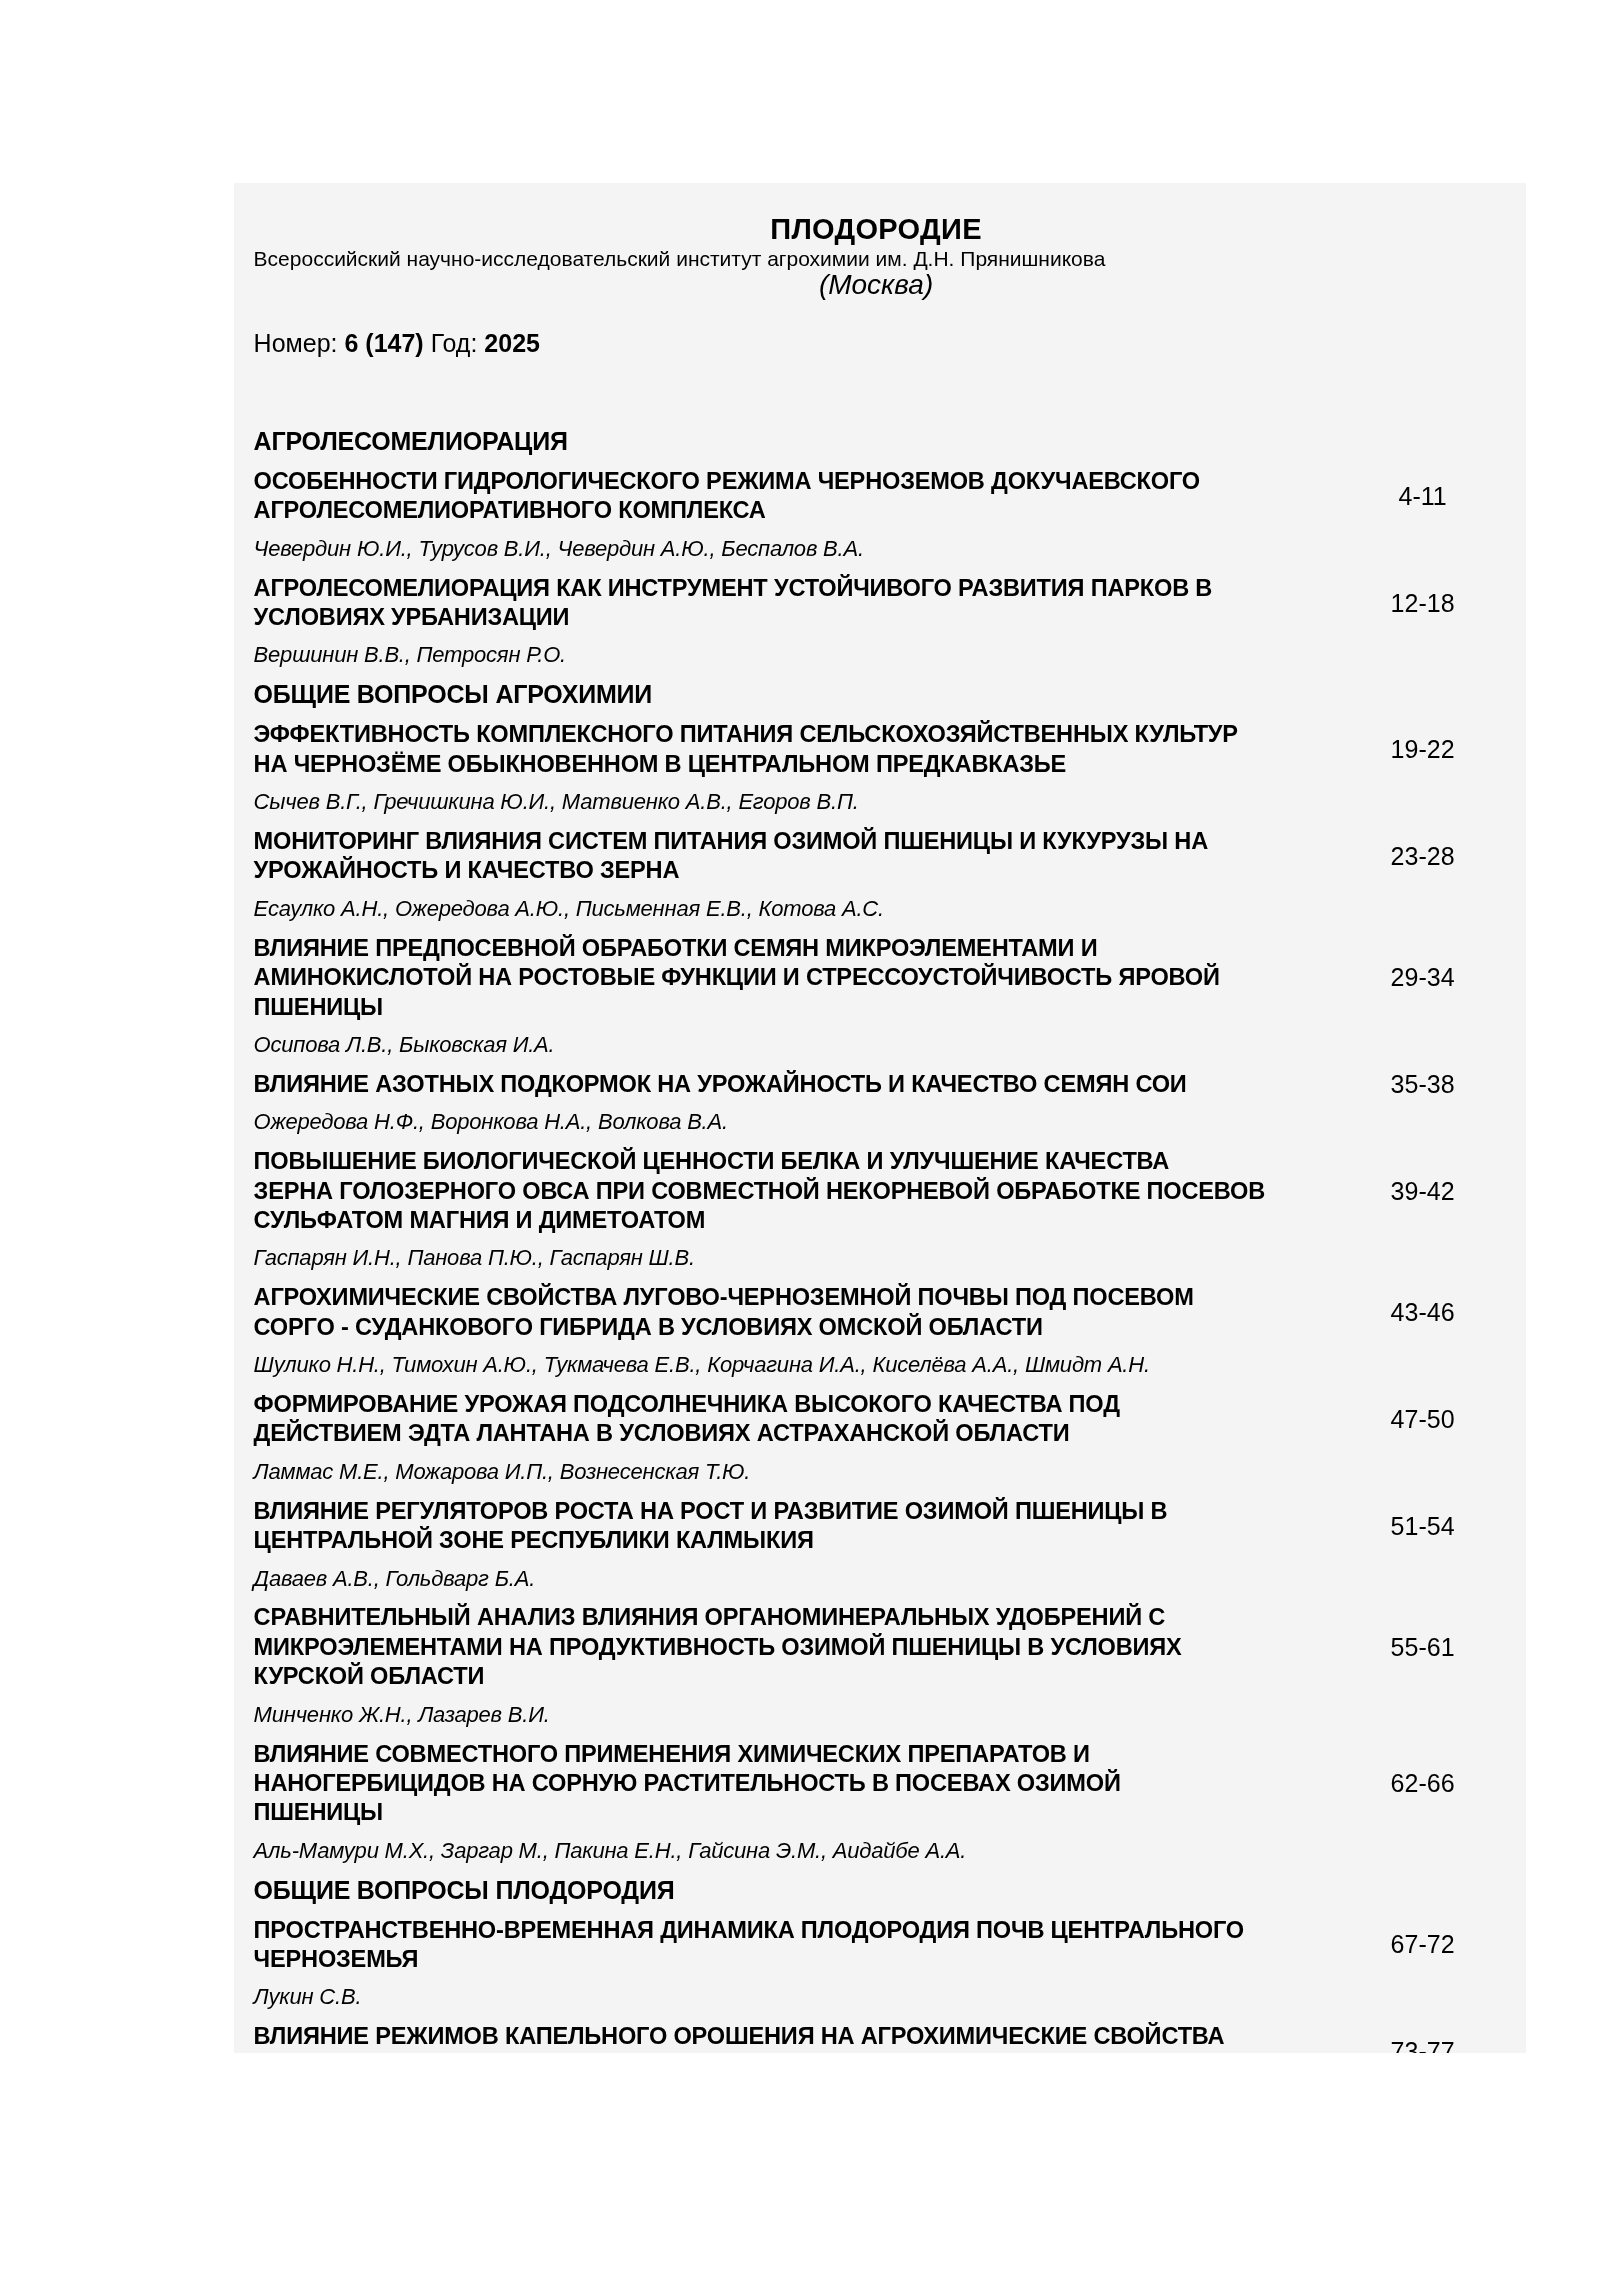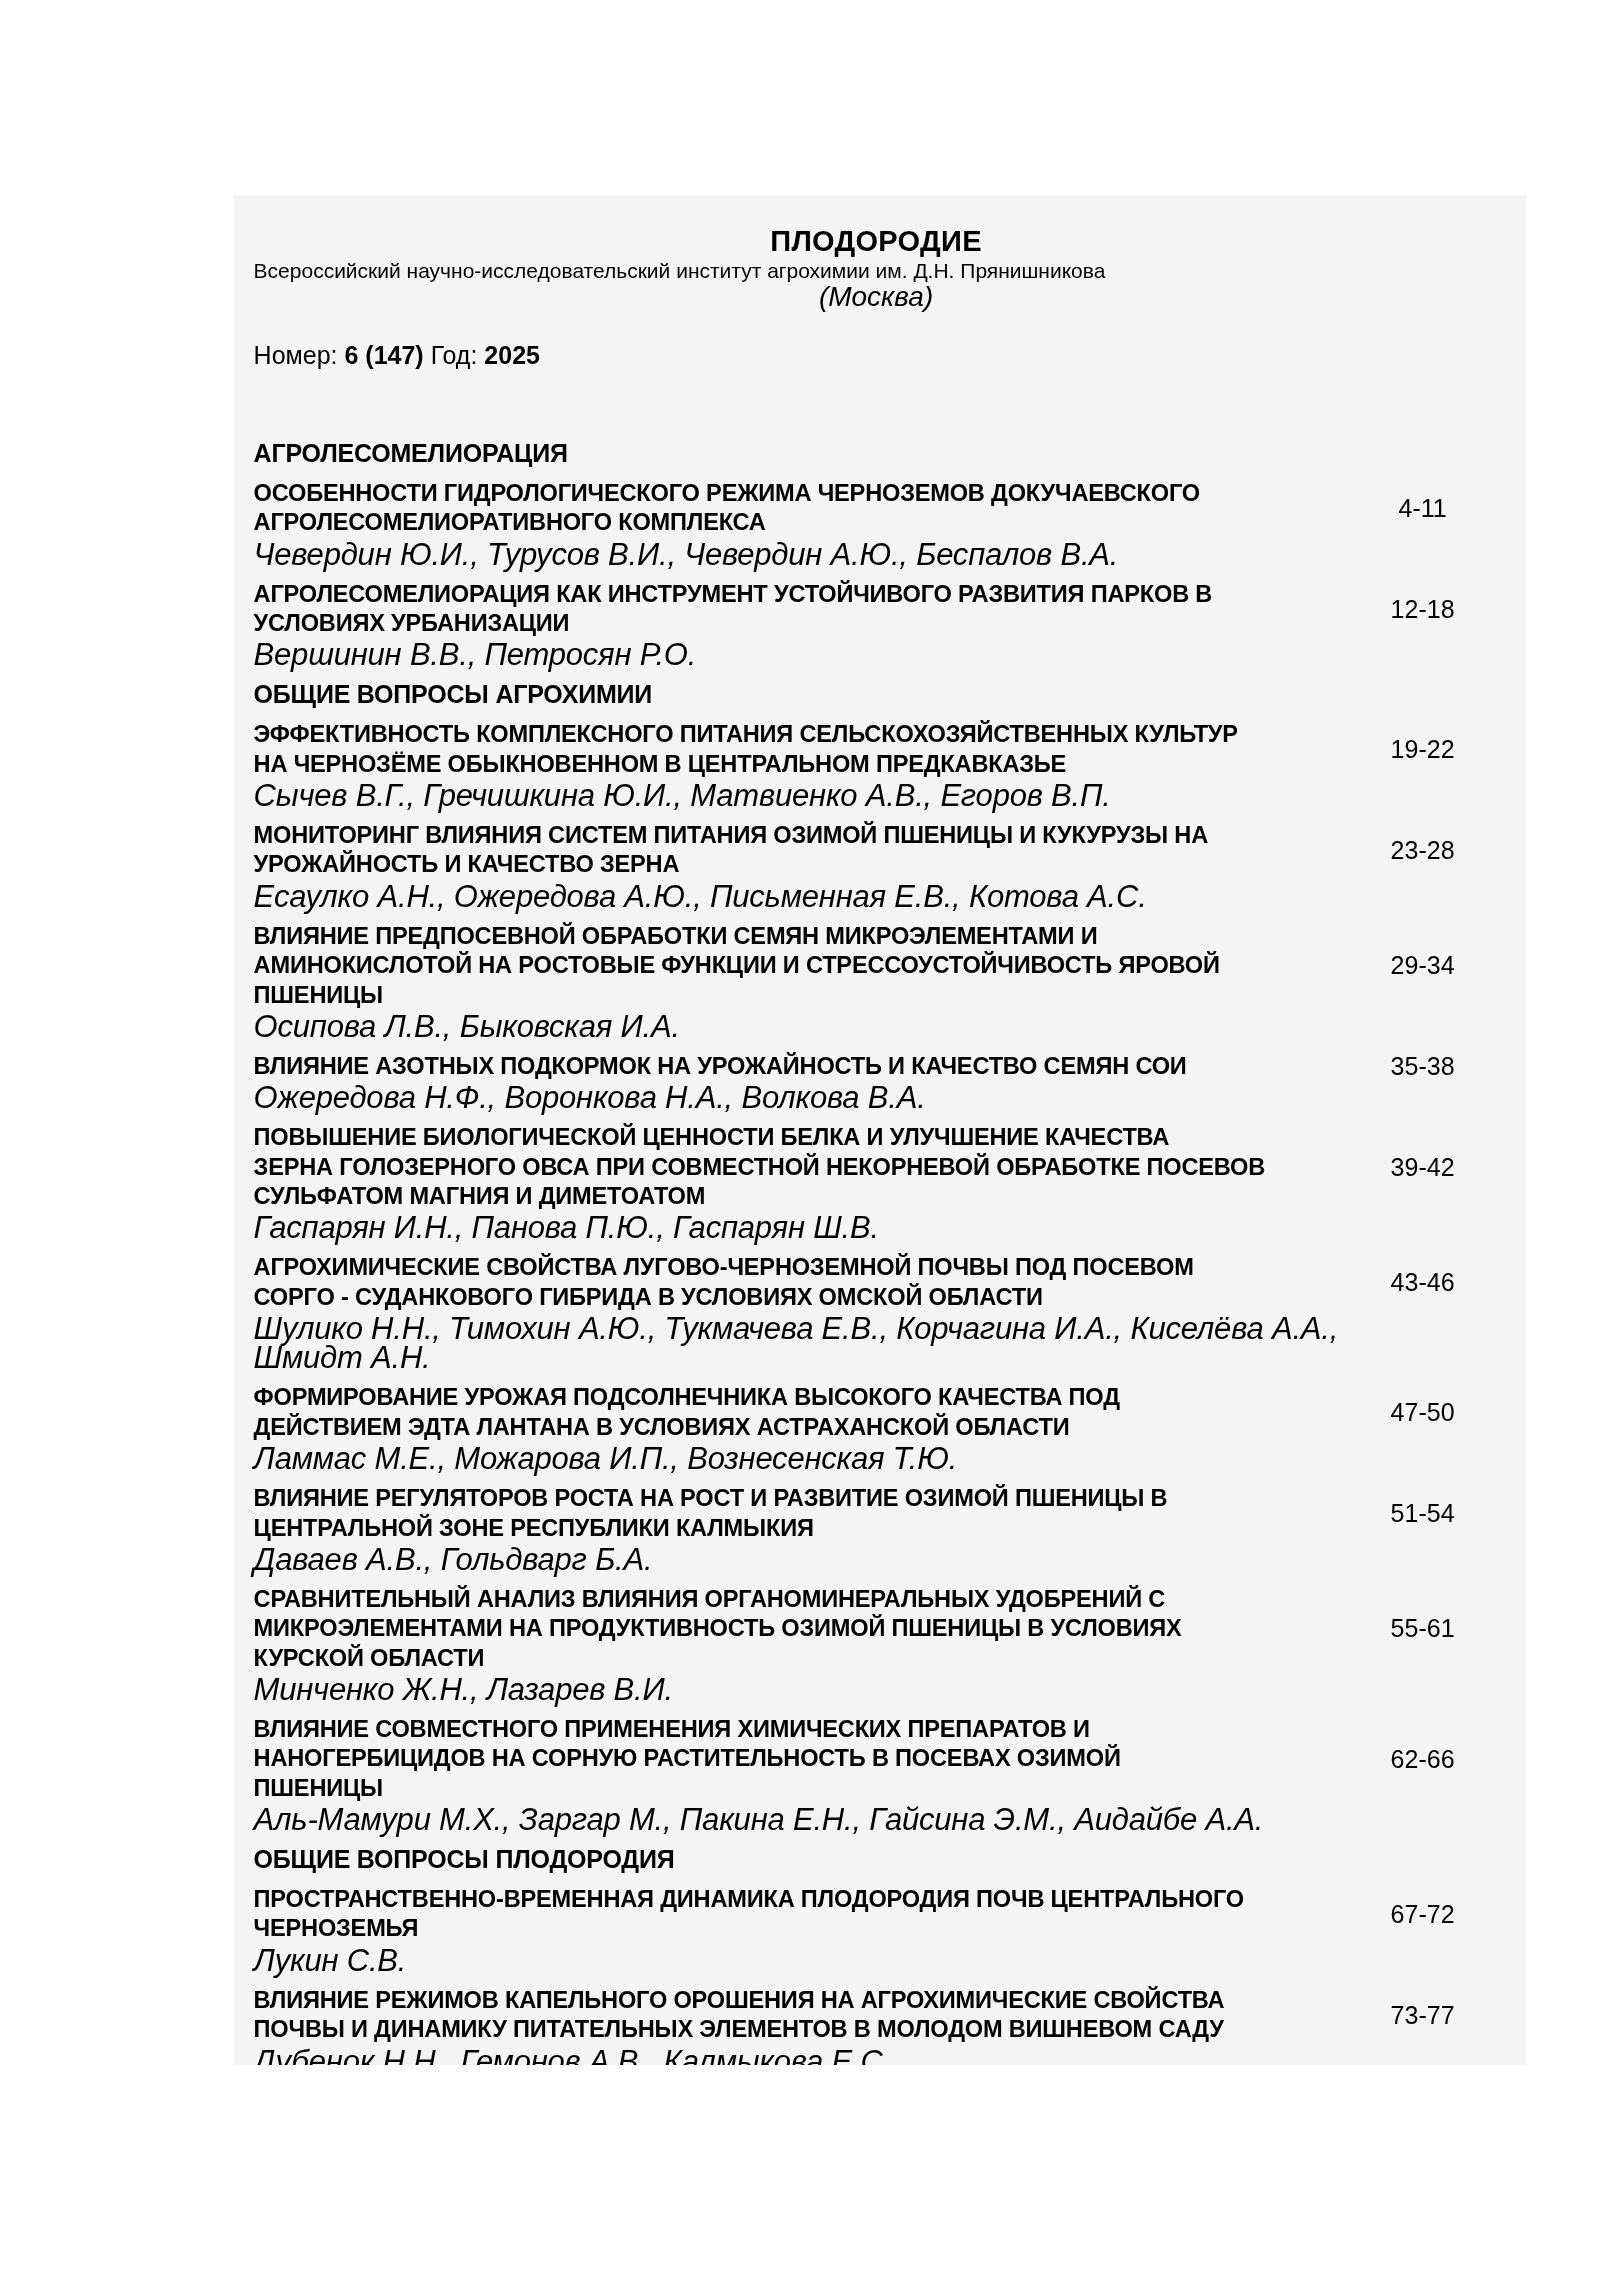--- a/index.html
+++ b/index.html
@@ -5,21 +5,21 @@
   html, body { margin: 0; padding: 0; }
   body {
     width: 1623px; height: 2295px;
     background: #ffffff;
     font-family: "Liberation Sans", sans-serif;
     color: #000000;
   }
   .canvas { position: relative; width: 1623px; height: 2295px; background: #ffffff; }
   .page {
     position: absolute;
-    left: 234px; top: 195px;
+    left: 234px; top: 183px;
     width: 1292px; height: 1870px;
     background: #f4f4f5;
     box-sizing: border-box;
     padding: 30px 27.5px 0 19.6px;
     overflow: hidden;
   }
   .journal-title {
     text-align: center;
     font-size: 29px; font-weight: bold;
     line-height: 33px;
@@ -59,23 +59,23 @@
     letter-spacing: -0.2px;
     white-space: pre-line;
   }
   .entry .p {
     grid-column: 2; grid-row: 1;
     align-self: center; justify-self: center;
     font-size: 25px;
   }
   .entry .a {
     grid-column: 1; grid-row: 2;
-    font-size: 31px; font-style: italic;
+    font-size: 22px; font-style: italic;
     line-height: 29.4px;
-    margin-top: 2px;
+    margin-top: 8px;
     letter-spacing: -0.2px;
   }
 </style>
 </head>
 <body>
 
 <div class="canvas">
   <div class="page">
 
     <div class="journal-title">ПЛОДОРОДИЕ</div>

